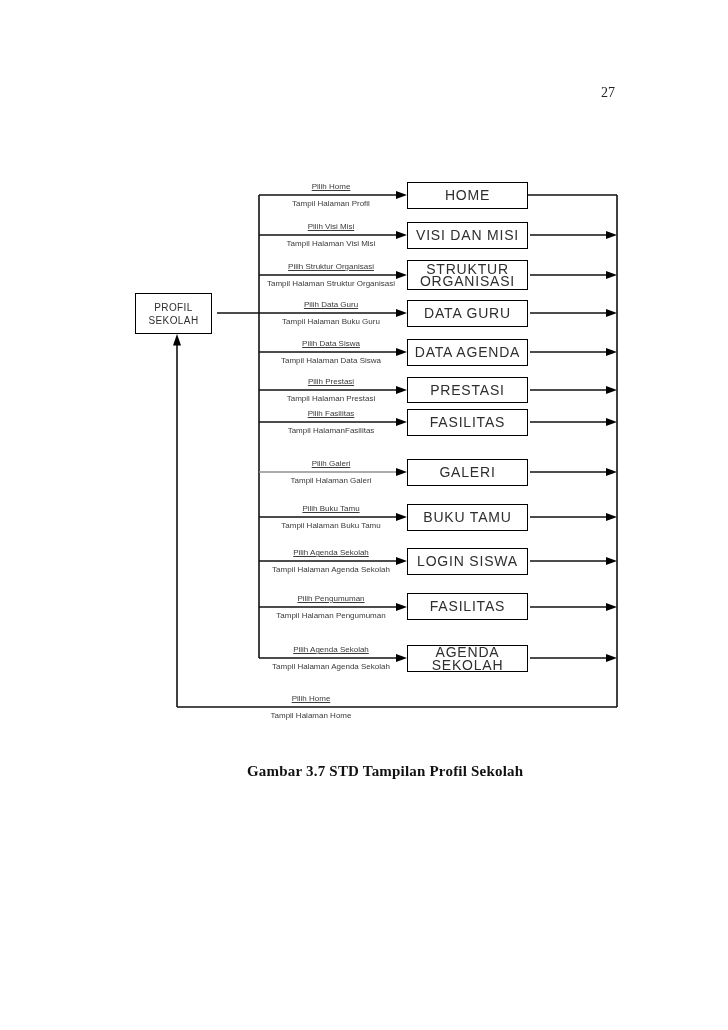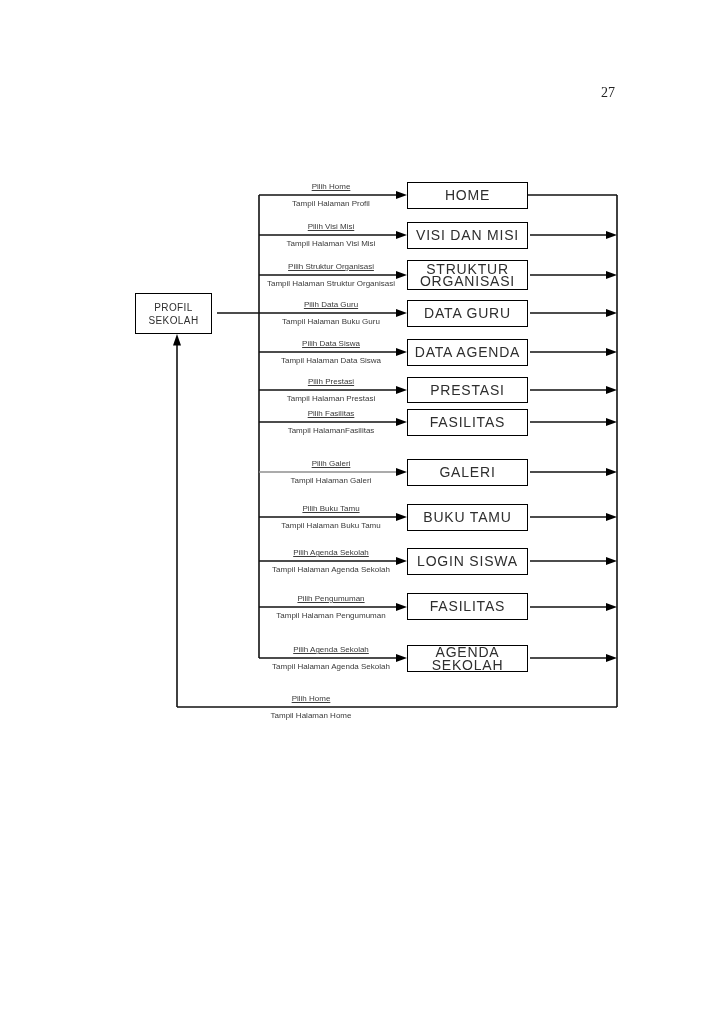--- a/index.html
+++ b/index.html
@@ -190,14 +190,15 @@
       </div>
     </div>
 
     <div id="return-labels" style="--y:707px">
       <div class="lbl ev">Pilih Home</div>
       <div class="lbl ac">Tampil Halaman Home</div>
     </div>
 
   </div>
 
+  <div id="caption" class="serif">Gambar 3.7 STD Tampilan Profil Sekolah</div>
 
 </div>
 
 </body></html>

